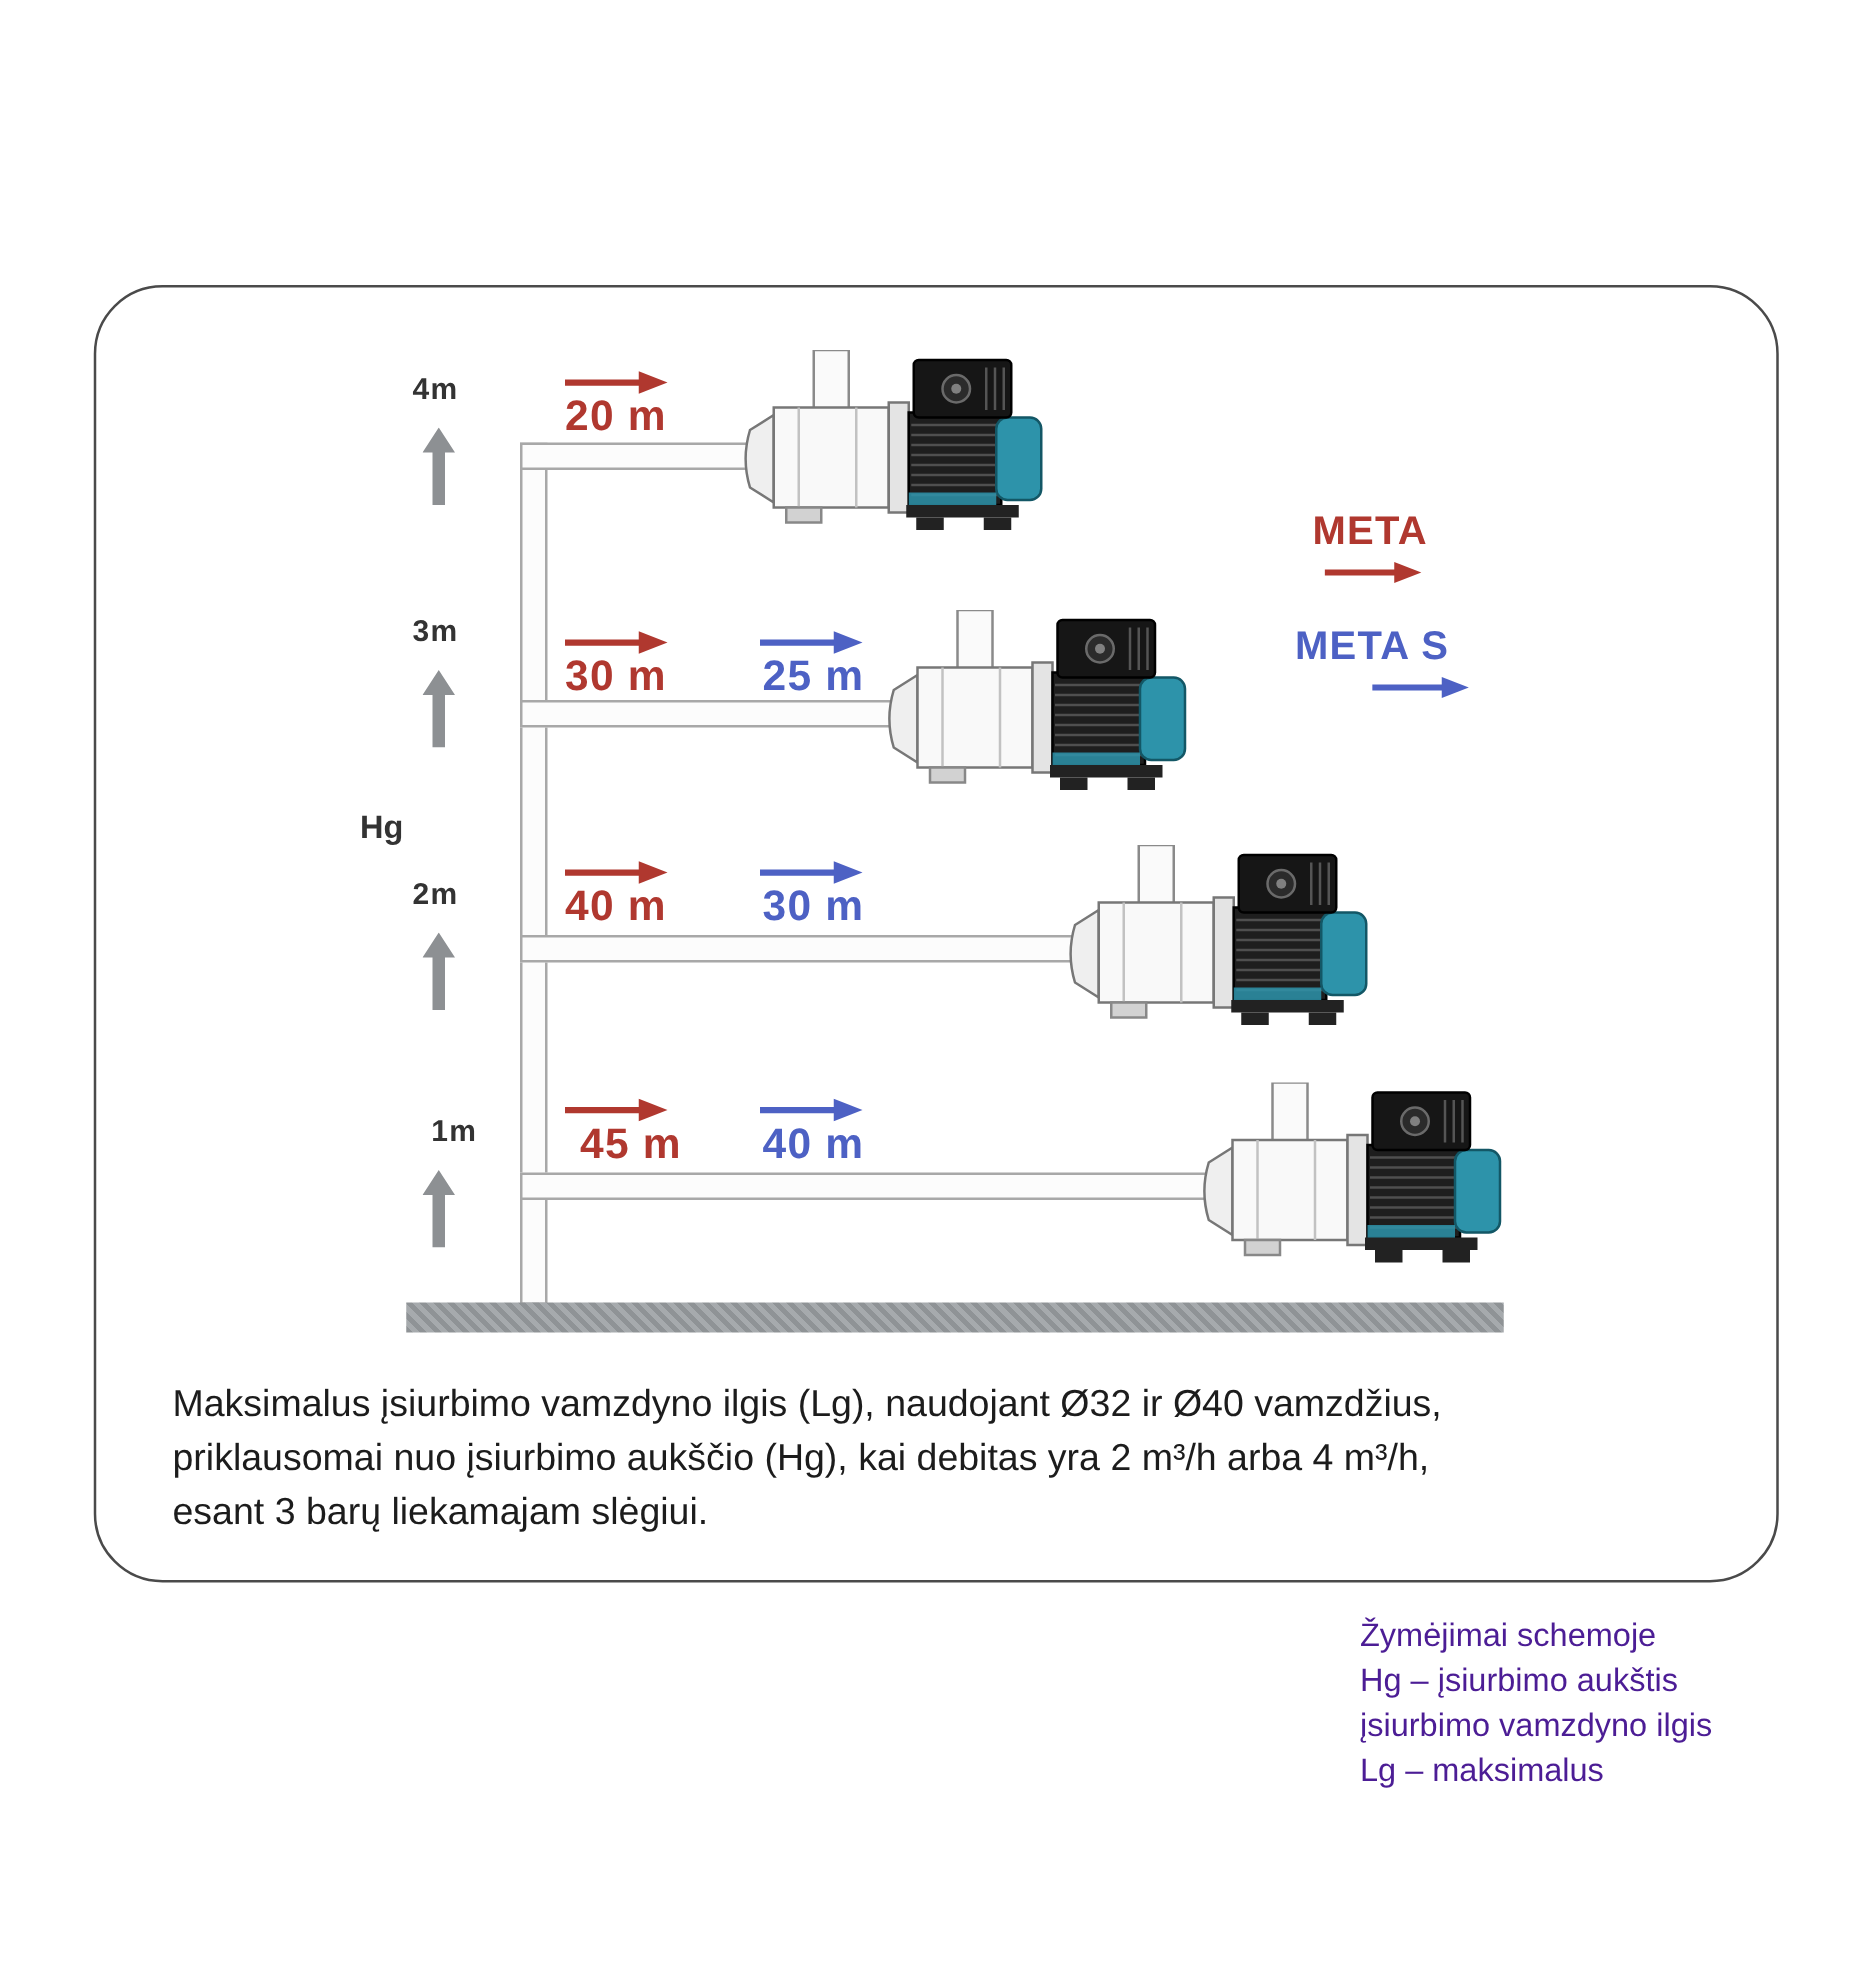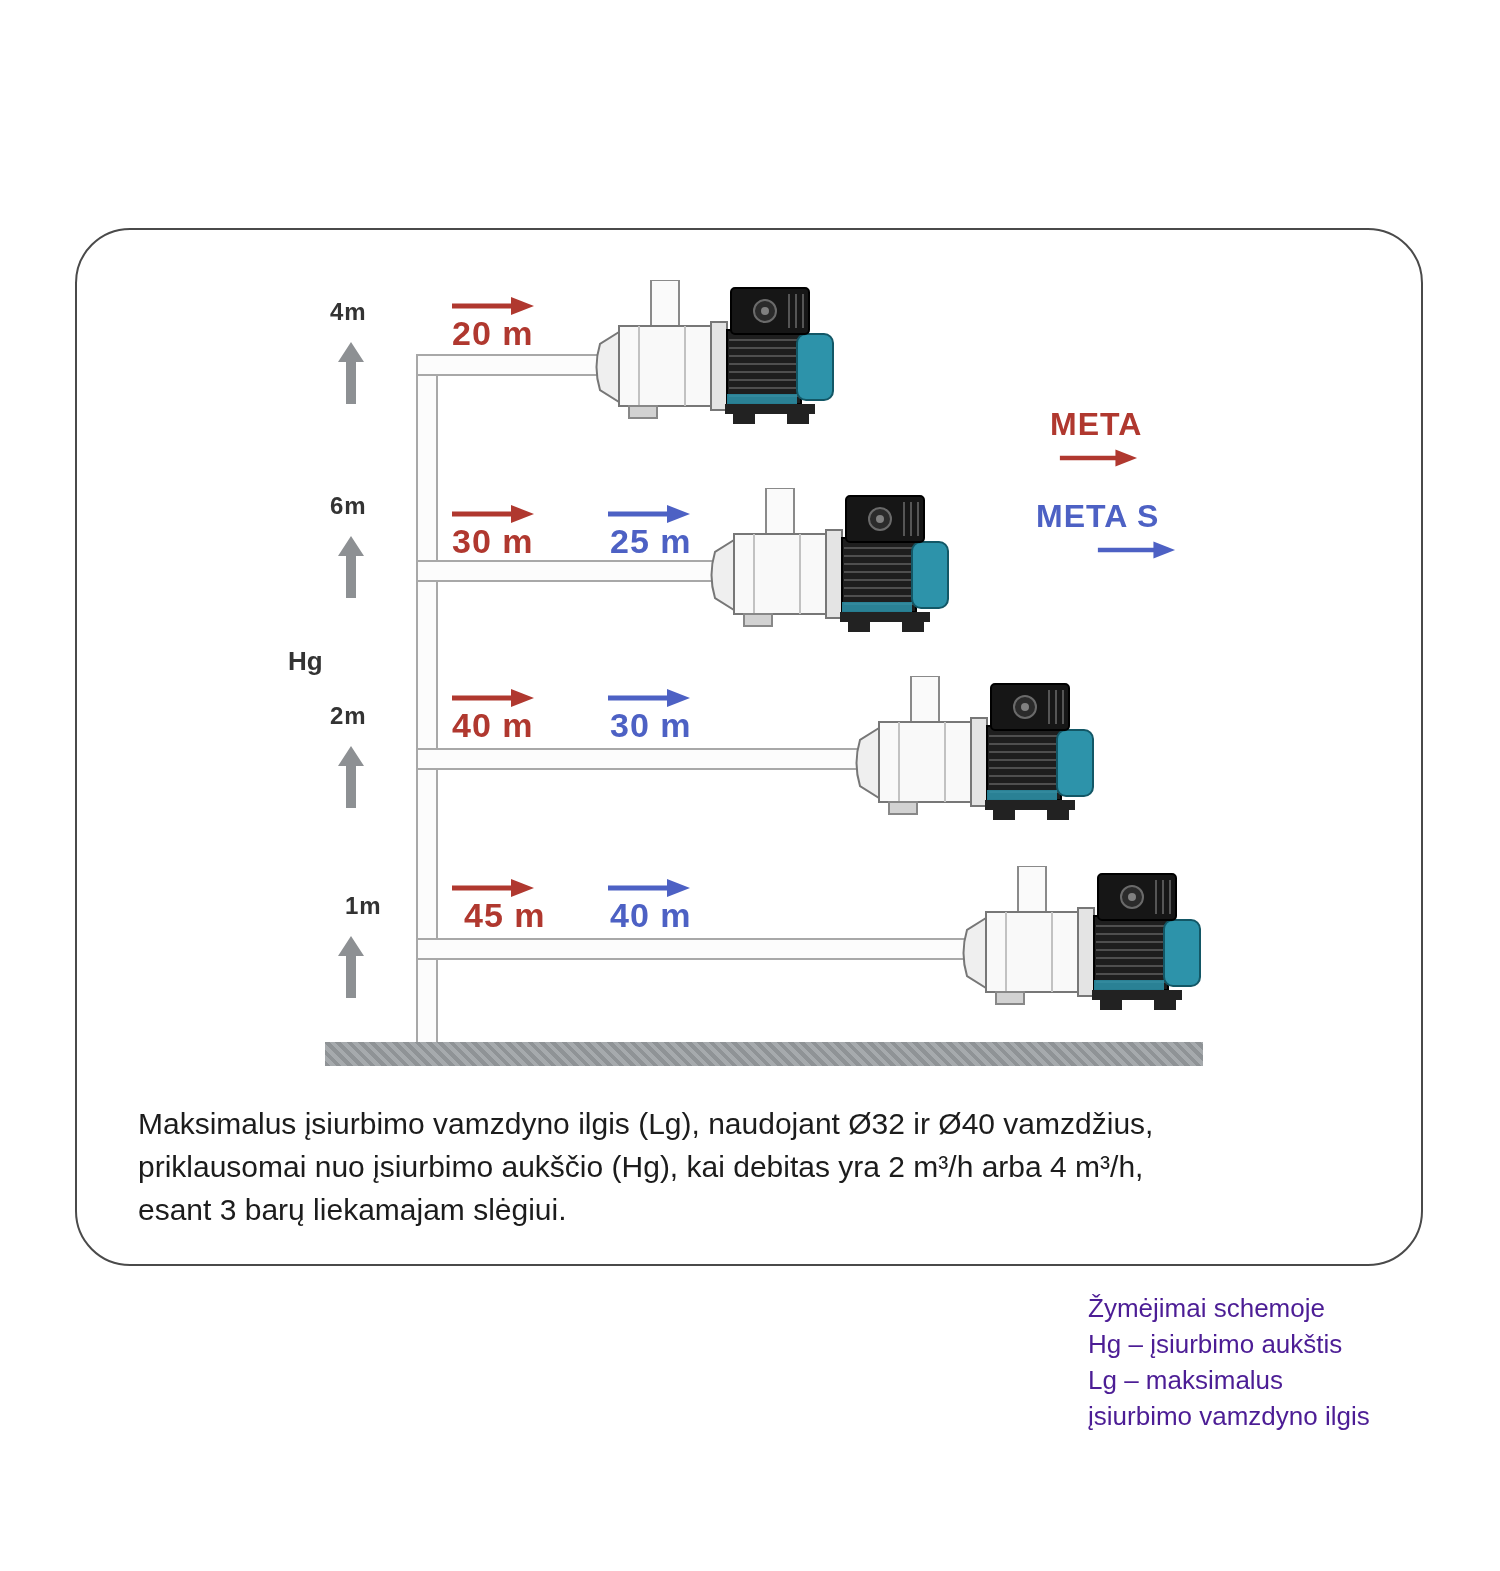--- a/index.html
+++ b/index.html
@@ -109,21 +109,21 @@
       </svg>
   </div>
 
   <div class="abs hlabel" style="left:330px;top:298px;">4m</div>
   <span class="abs gray" style="left:338px;top:342px;">
     <svg class="arrow-up" width="26" height="62" viewBox="0 0 26 62">
         <polygon points="13,0 26,20 18,20 18,62 8,62 8,20 0,20" fill="currentColor"></polygon>
       </svg>
   </span>
 
-  <div class="abs hlabel" style="left:330px;top:492px;">6m</div>
+  <div class="abs hlabel" style="left:330px;top:492px;">3m</div>
   <span class="abs gray" style="left:338px;top:536px;">
     <svg class="arrow-up" width="26" height="62" viewBox="0 0 26 62">
         <polygon points="13,0 26,20 18,20 18,62 8,62 8,20 0,20" fill="currentColor"></polygon>
       </svg>
   </span>
 
   <div class="abs hg-label" style="left:288px;top:646px;">Hg</div>
 
   <div class="abs hlabel" style="left:330px;top:702px;">2m</div>
   <span class="abs gray" style="left:338px;top:746px;">
@@ -209,17 +209,17 @@
 
   <div class="caption">
     <div>Maksimalus įsiurbimo vamzdyno ilgis (Lg), naudojant Ø32 ir Ø40 vamzdžius,</div>
     <div>priklausomai nuo įsiurbimo aukščio (Hg), kai debitas yra 2 m³/h arba 4 m³/h,</div>
     <div>esant 3 barų liekamajam slėgiui.</div>
   </div>
 
   <div class="notes">
     <div>Žymėjimai schemoje</div>
     <div>Hg – įsiurbimo aukštis</div>
+    <div>įsiurbimo vamzdyno ilgis</div>
     <div>Lg – maksimalus</div>
-    <div>įsiurbimo vamzdyno ilgis</div>
   </div>
 
 </div>
 
 </body></html>

